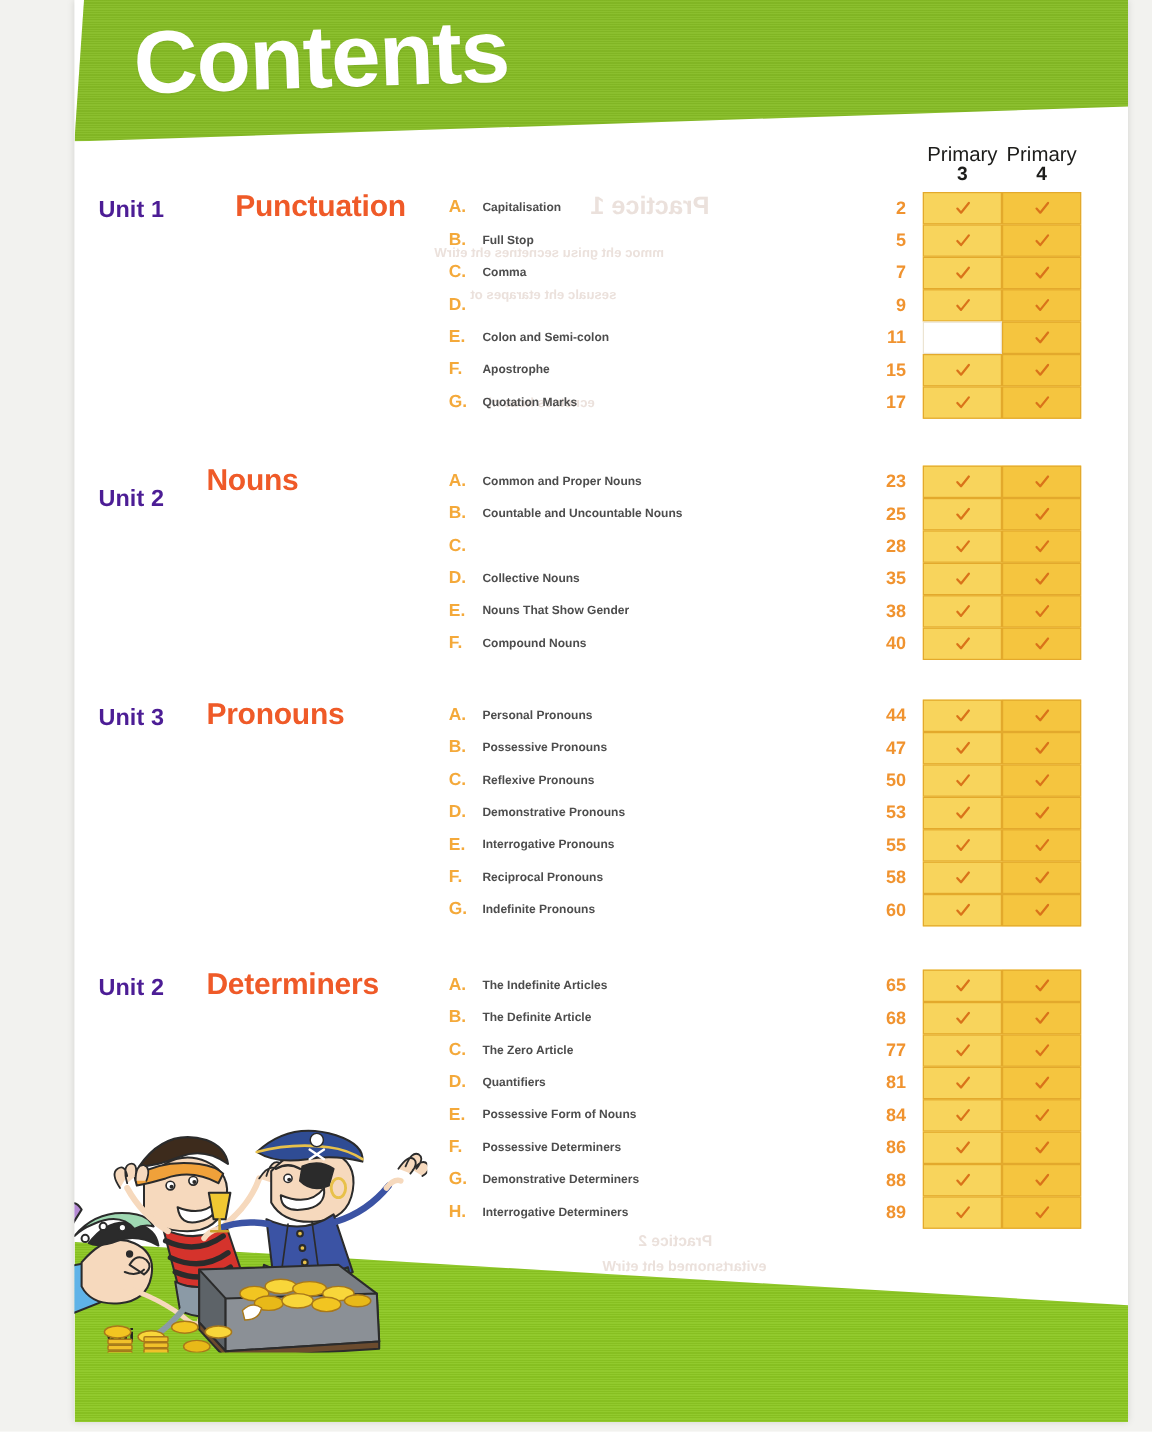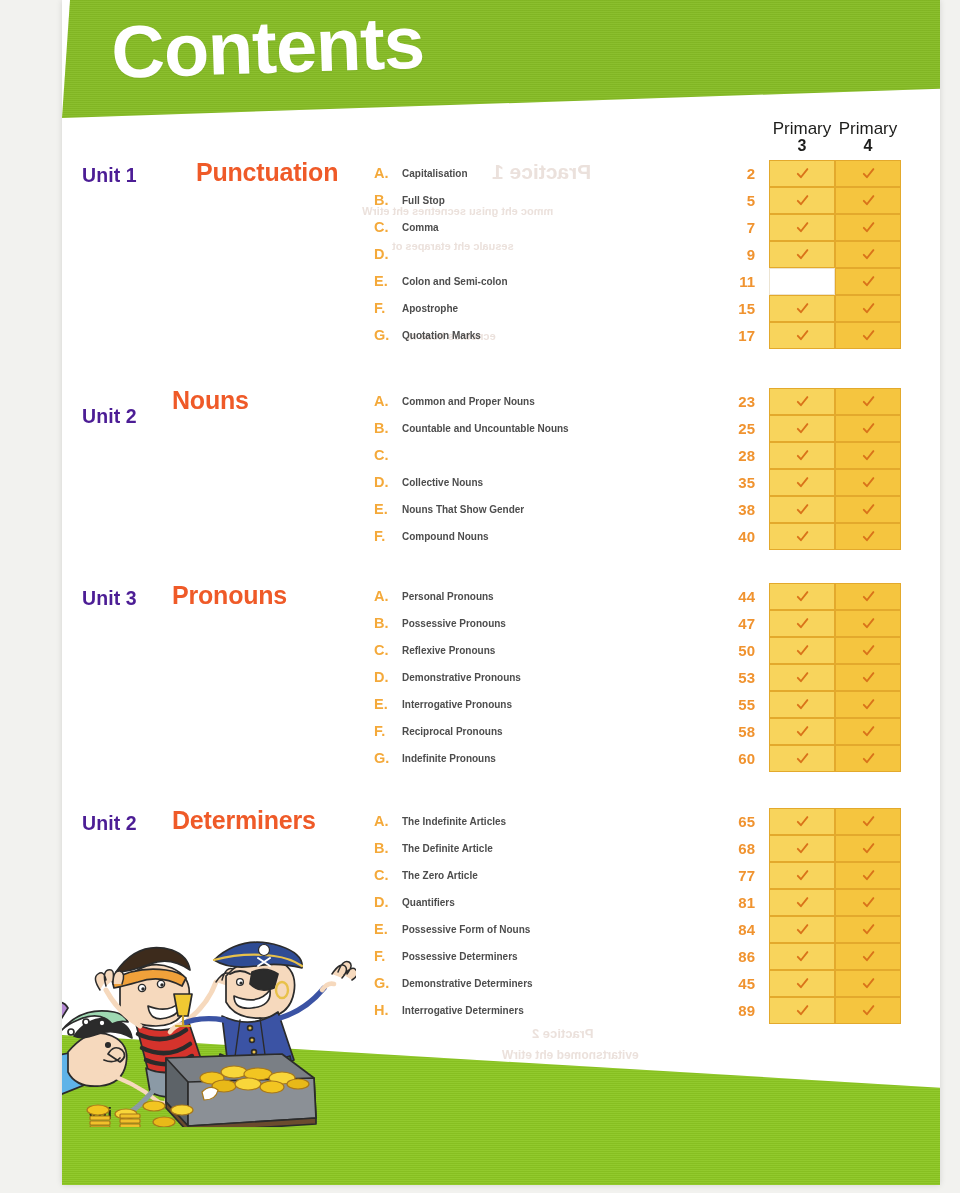--- a/index.html
+++ b/index.html
@@ -491,21 +491,21 @@
               <span class="pg">84</span>
             </div>
             <div class="entry">
               <span class="ltr">F.</span>
               <span class="txt">Possessive Determiners</span>
               <span class="pg">86</span>
             </div>
             <div class="entry">
               <span class="ltr">G.</span>
               <span class="txt">Demonstrative Determiners</span>
-              <span class="pg">45</span>
+              <span class="pg">88</span>
             </div>
             <div class="entry">
               <span class="ltr">H.</span>
               <span class="txt">Interrogative Determiners</span>
               <span class="pg">89</span>
             </div>
           </div>
           <div class="grid" style="top: 0px;">
             <div class="row">
               <div class="cell c3">

